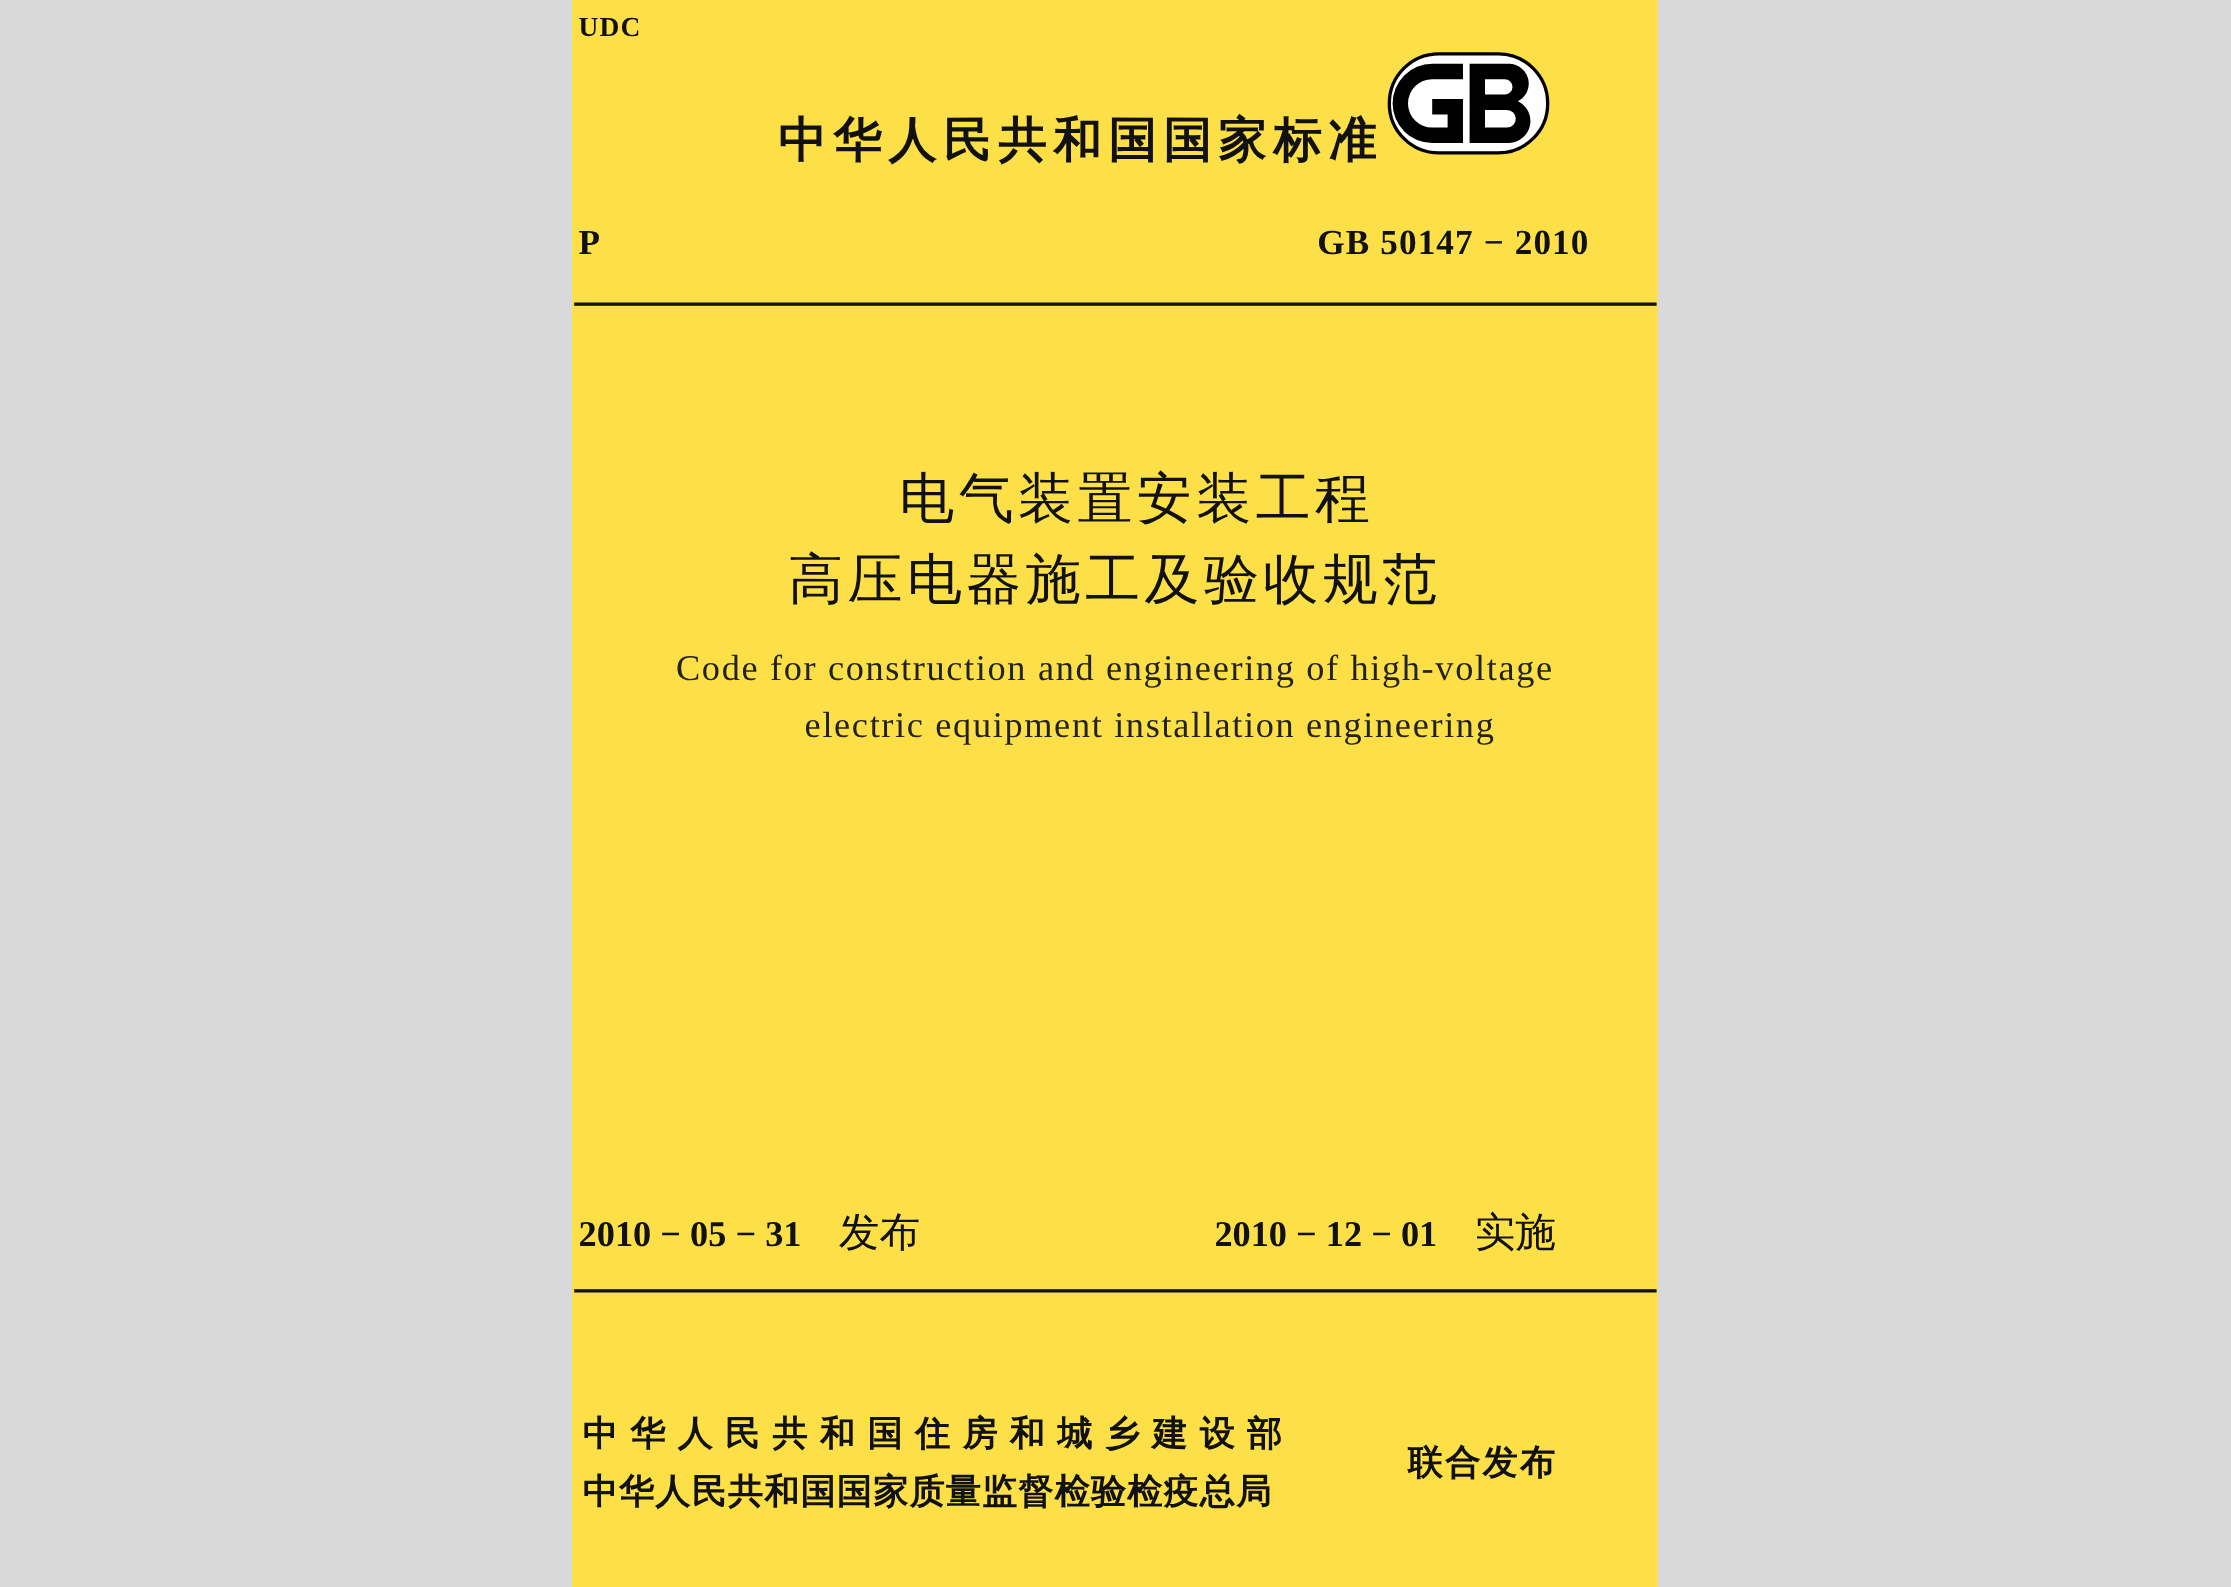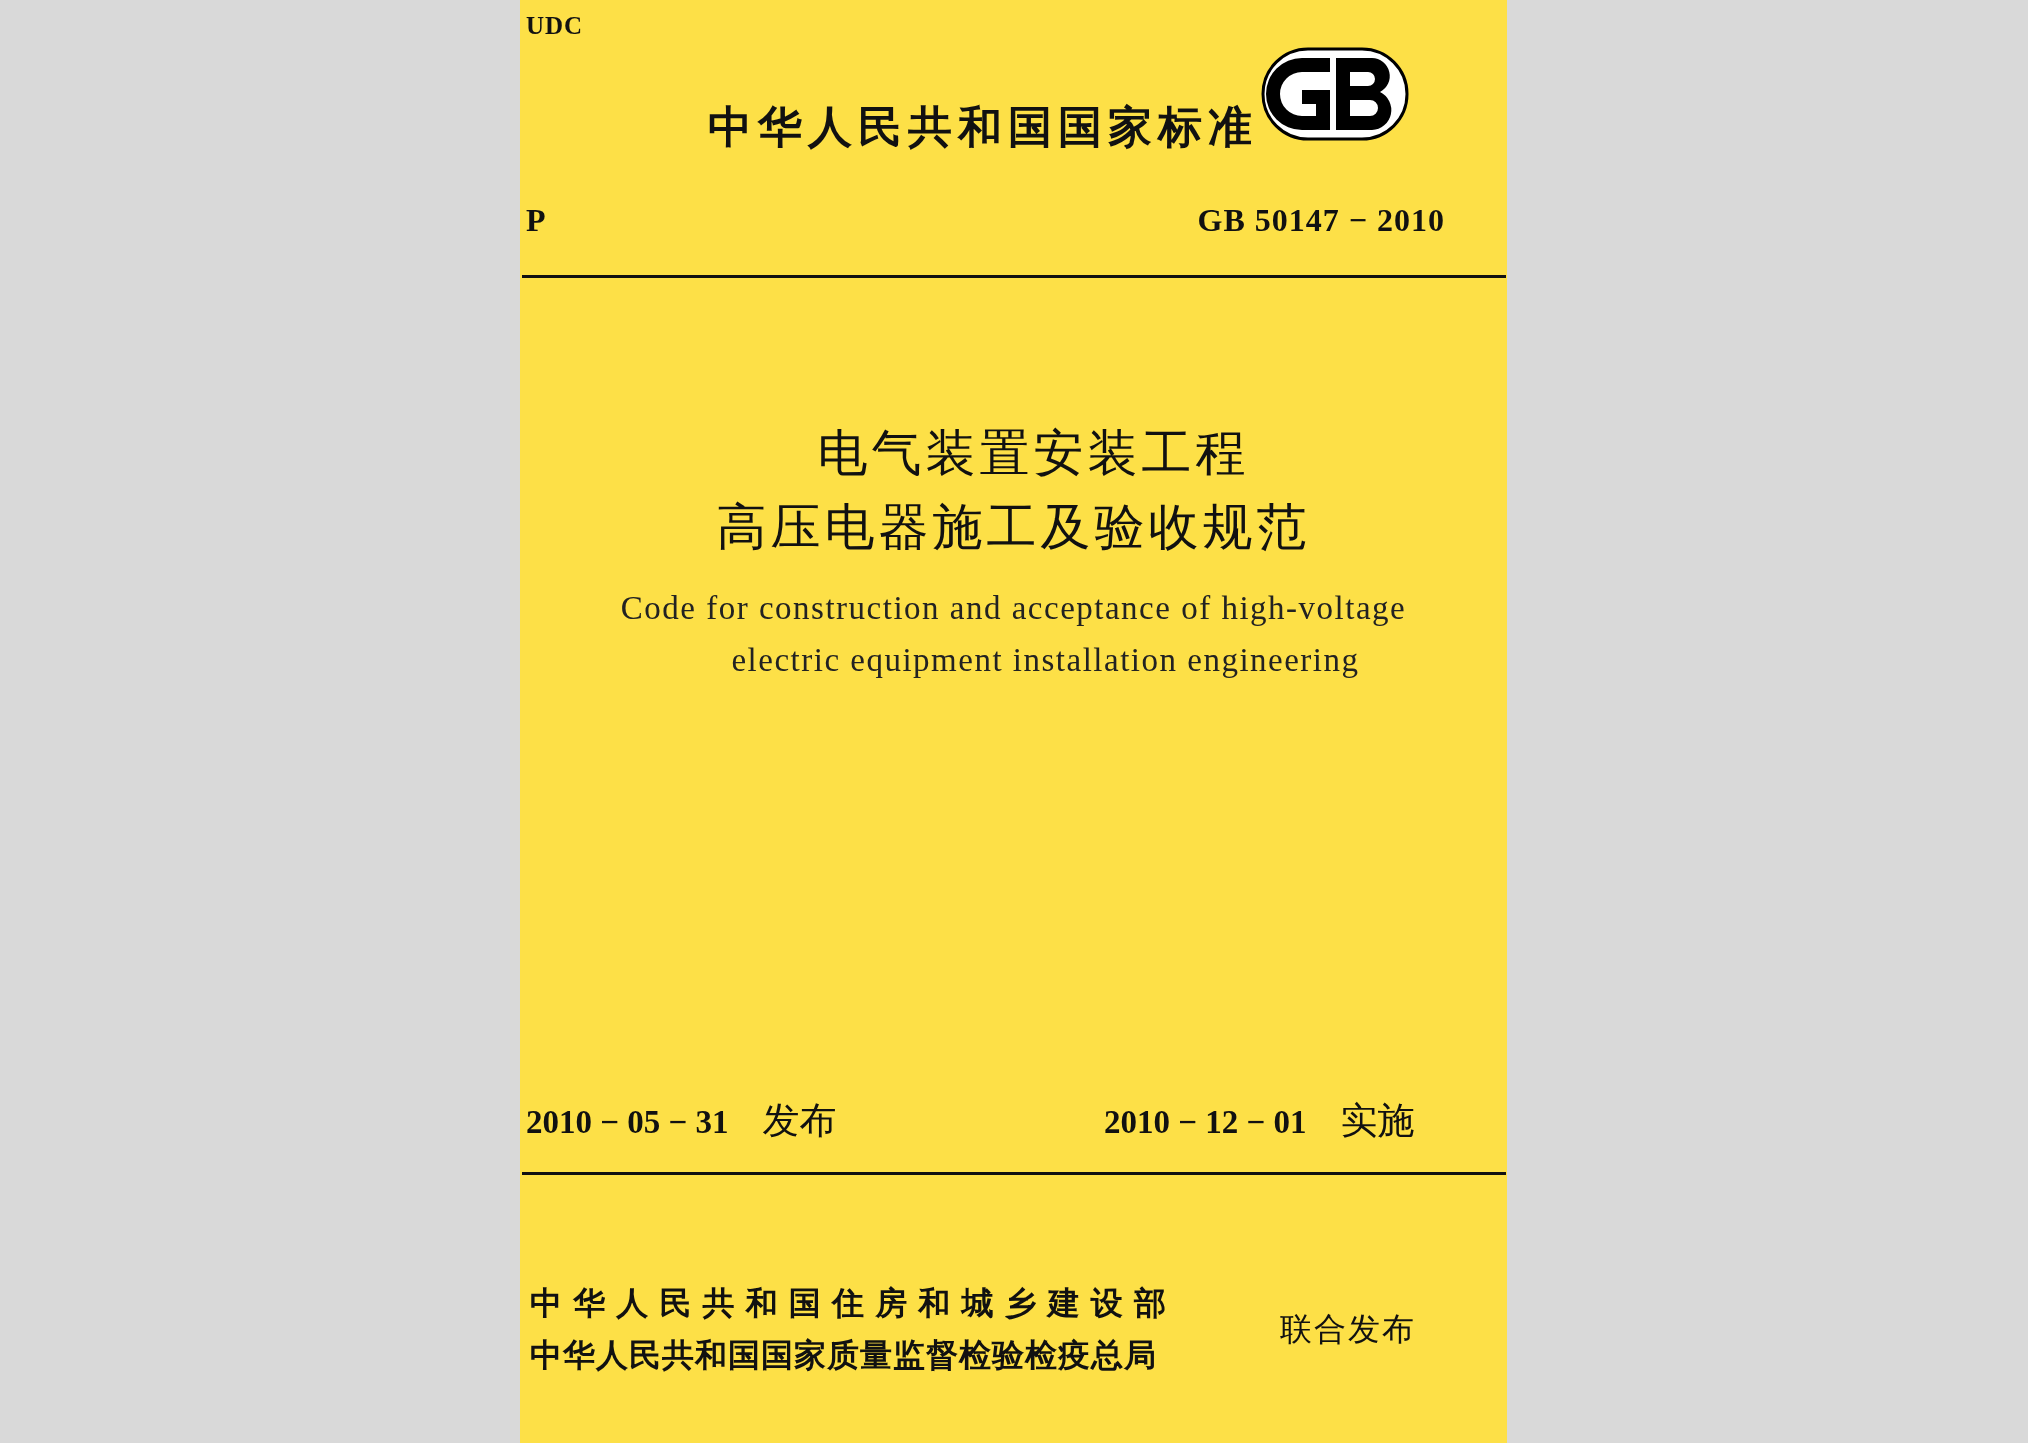--- a/index.html
+++ b/index.html
@@ -16,21 +16,21 @@
   .national { left:188px; top:98px; font-size:44px; letter-spacing:6px; font-weight:bold; font-family:"DejaVu Sans", sans-serif; }
   .logo { left:740px; top:46px; width:150px; height:96px; }
   .cls { left:6px; top:202px; font-size:32px; }
   .stdno { right:62px; top:202px; font-size:32px; letter-spacing:1px; }
   .rule { left:2px; width:984px; height:3px; background:#111; }
   .title-cn { left:0; width:987px; text-align:center; font-family:"DejaVu Serif", serif; font-size:50px; letter-spacing:4px; }
   .title-en { left:0; width:987px; text-align:center; font-family:"Liberation Serif", serif; font-size:33px; letter-spacing:1.5px; color:#222; }
   .date { top:1096px; font-size:33px; }
   .date .lbl { font-family:"DejaVu Sans", sans-serif; font-weight:normal; font-size:37px; margin-left:34px; }
   .issuer { left:10px; font-size:32px; font-weight:bold; font-family:"DejaVu Sans", sans-serif; }
-  .joint { left:760px; top:1308px; font-size:32px; font-weight:normal; letter-spacing:2px; }
+  .joint { left:760px; top:1308px; font-size:32px; font-weight:bold; letter-spacing:2px; }
 </style>
 </head>
 <body>
 
 <div class="page">
 
   <div class="abs udc serif-bold">UDC</div>
 
   <div class="abs national">中华人民共和国国家标准</div>
 
@@ -43,21 +43,21 @@
   </div>
 
   <div class="abs cls serif-bold">P</div>
   <div class="abs stdno serif-bold">GB 50147 − 2010</div>
 
   <div class="abs rule" style="top:275px;"></div>
 
   <div class="abs title-cn" style="top:420px;padding-left:20px;">电气装置安装工程</div>
   <div class="abs title-cn" style="top:494px;">高压电器施工及验收规范</div>
 
-  <div class="abs title-en" style="top:590px;">Code for construction and acceptance of high-voltage</div>
+  <div class="abs title-en" style="top:590px;">Code for construction and engineering of high-voltage</div>
   <div class="abs title-en" style="top:642px;padding-left:32px;">electric equipment installation engineering</div>
 
   <div class="abs date serif-bold" style="left:6px;">
     <span>2010 − 05 − 31</span><span class="lbl">发布</span>
   </div>
   <div class="abs date serif-bold" style="left:584px;">
     <span>2010 − 12 − 01</span><span class="lbl">实施</span>
   </div>
 
   <div class="abs rule" style="top:1172px;"></div>

